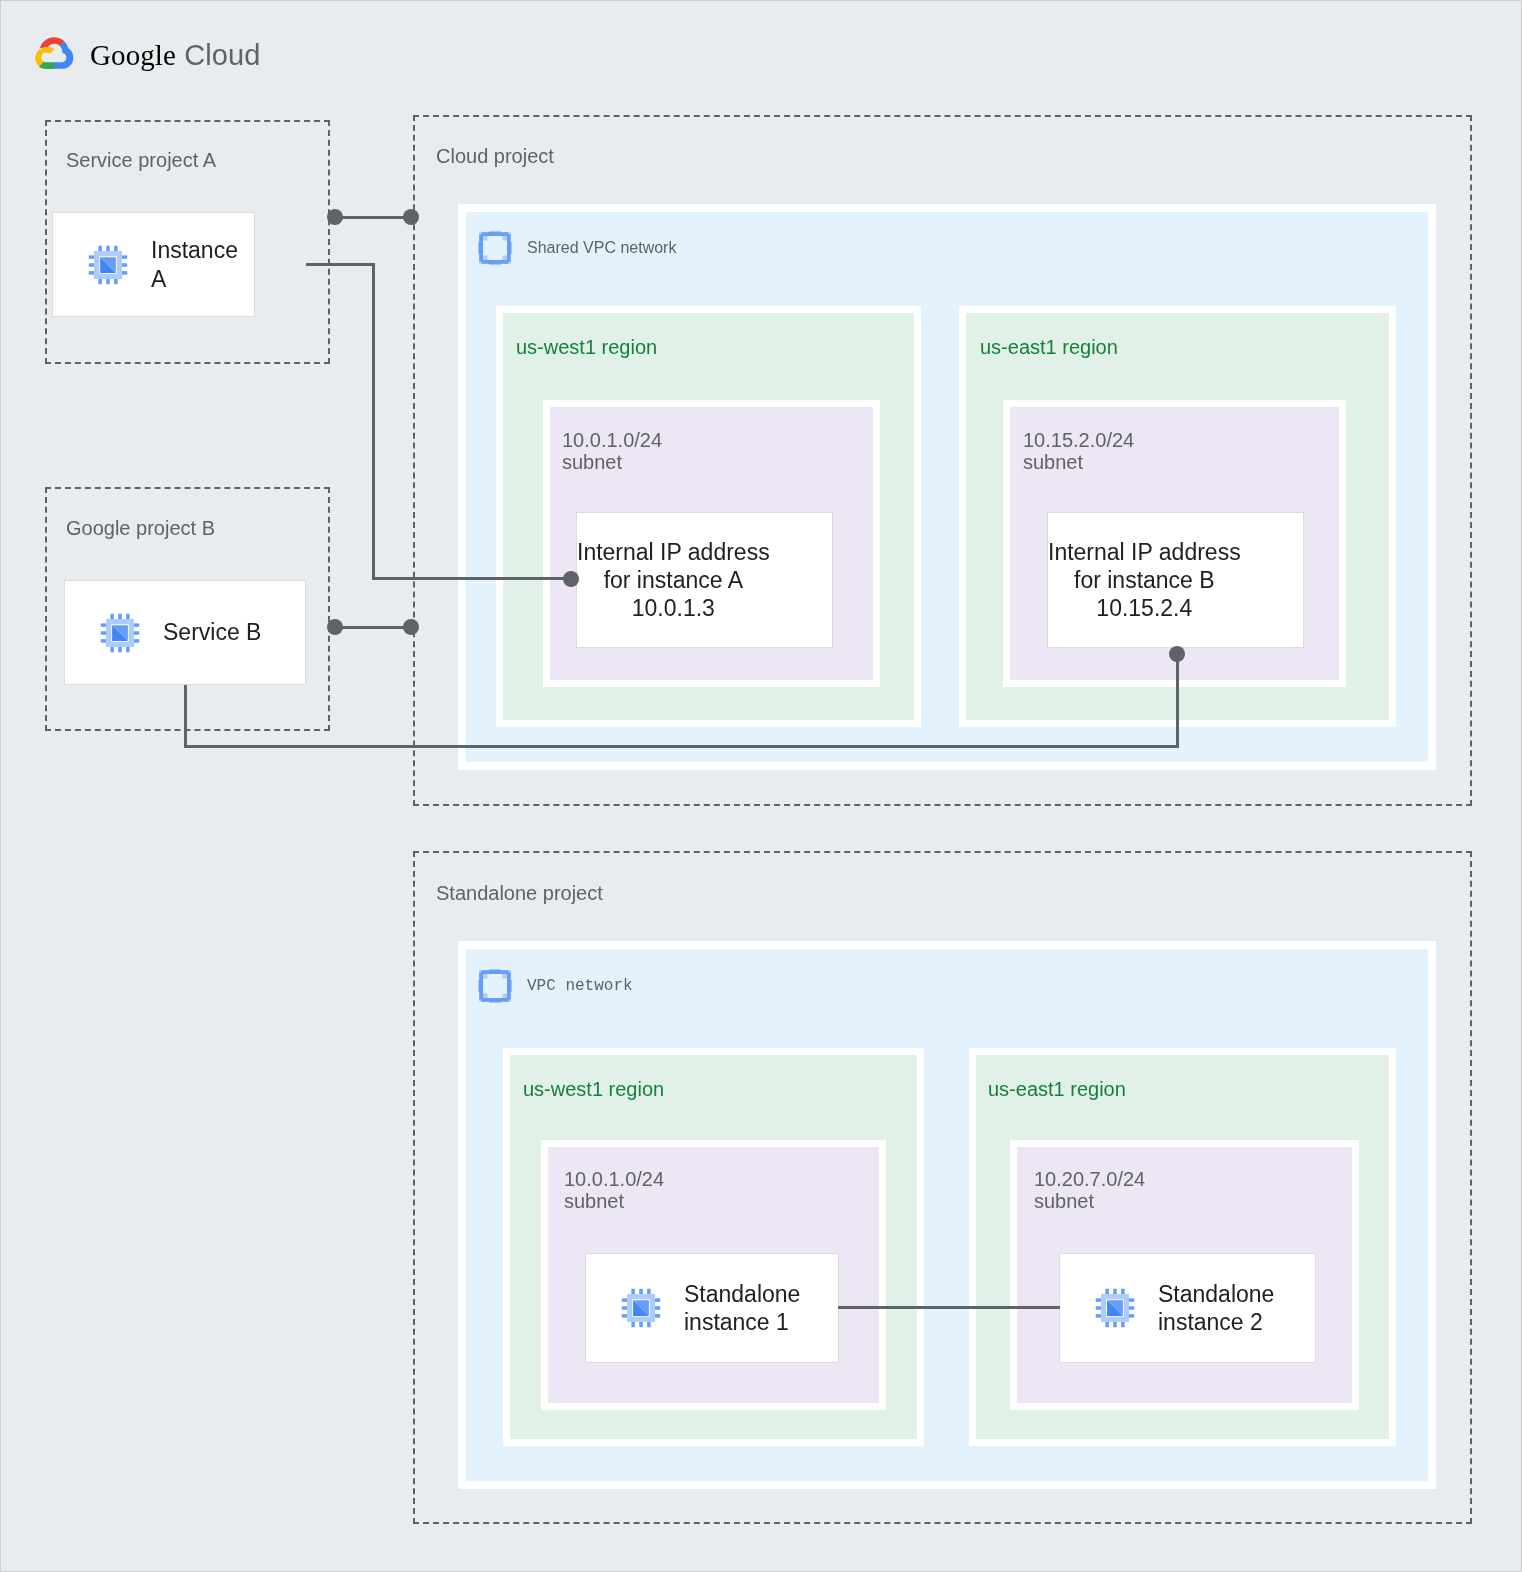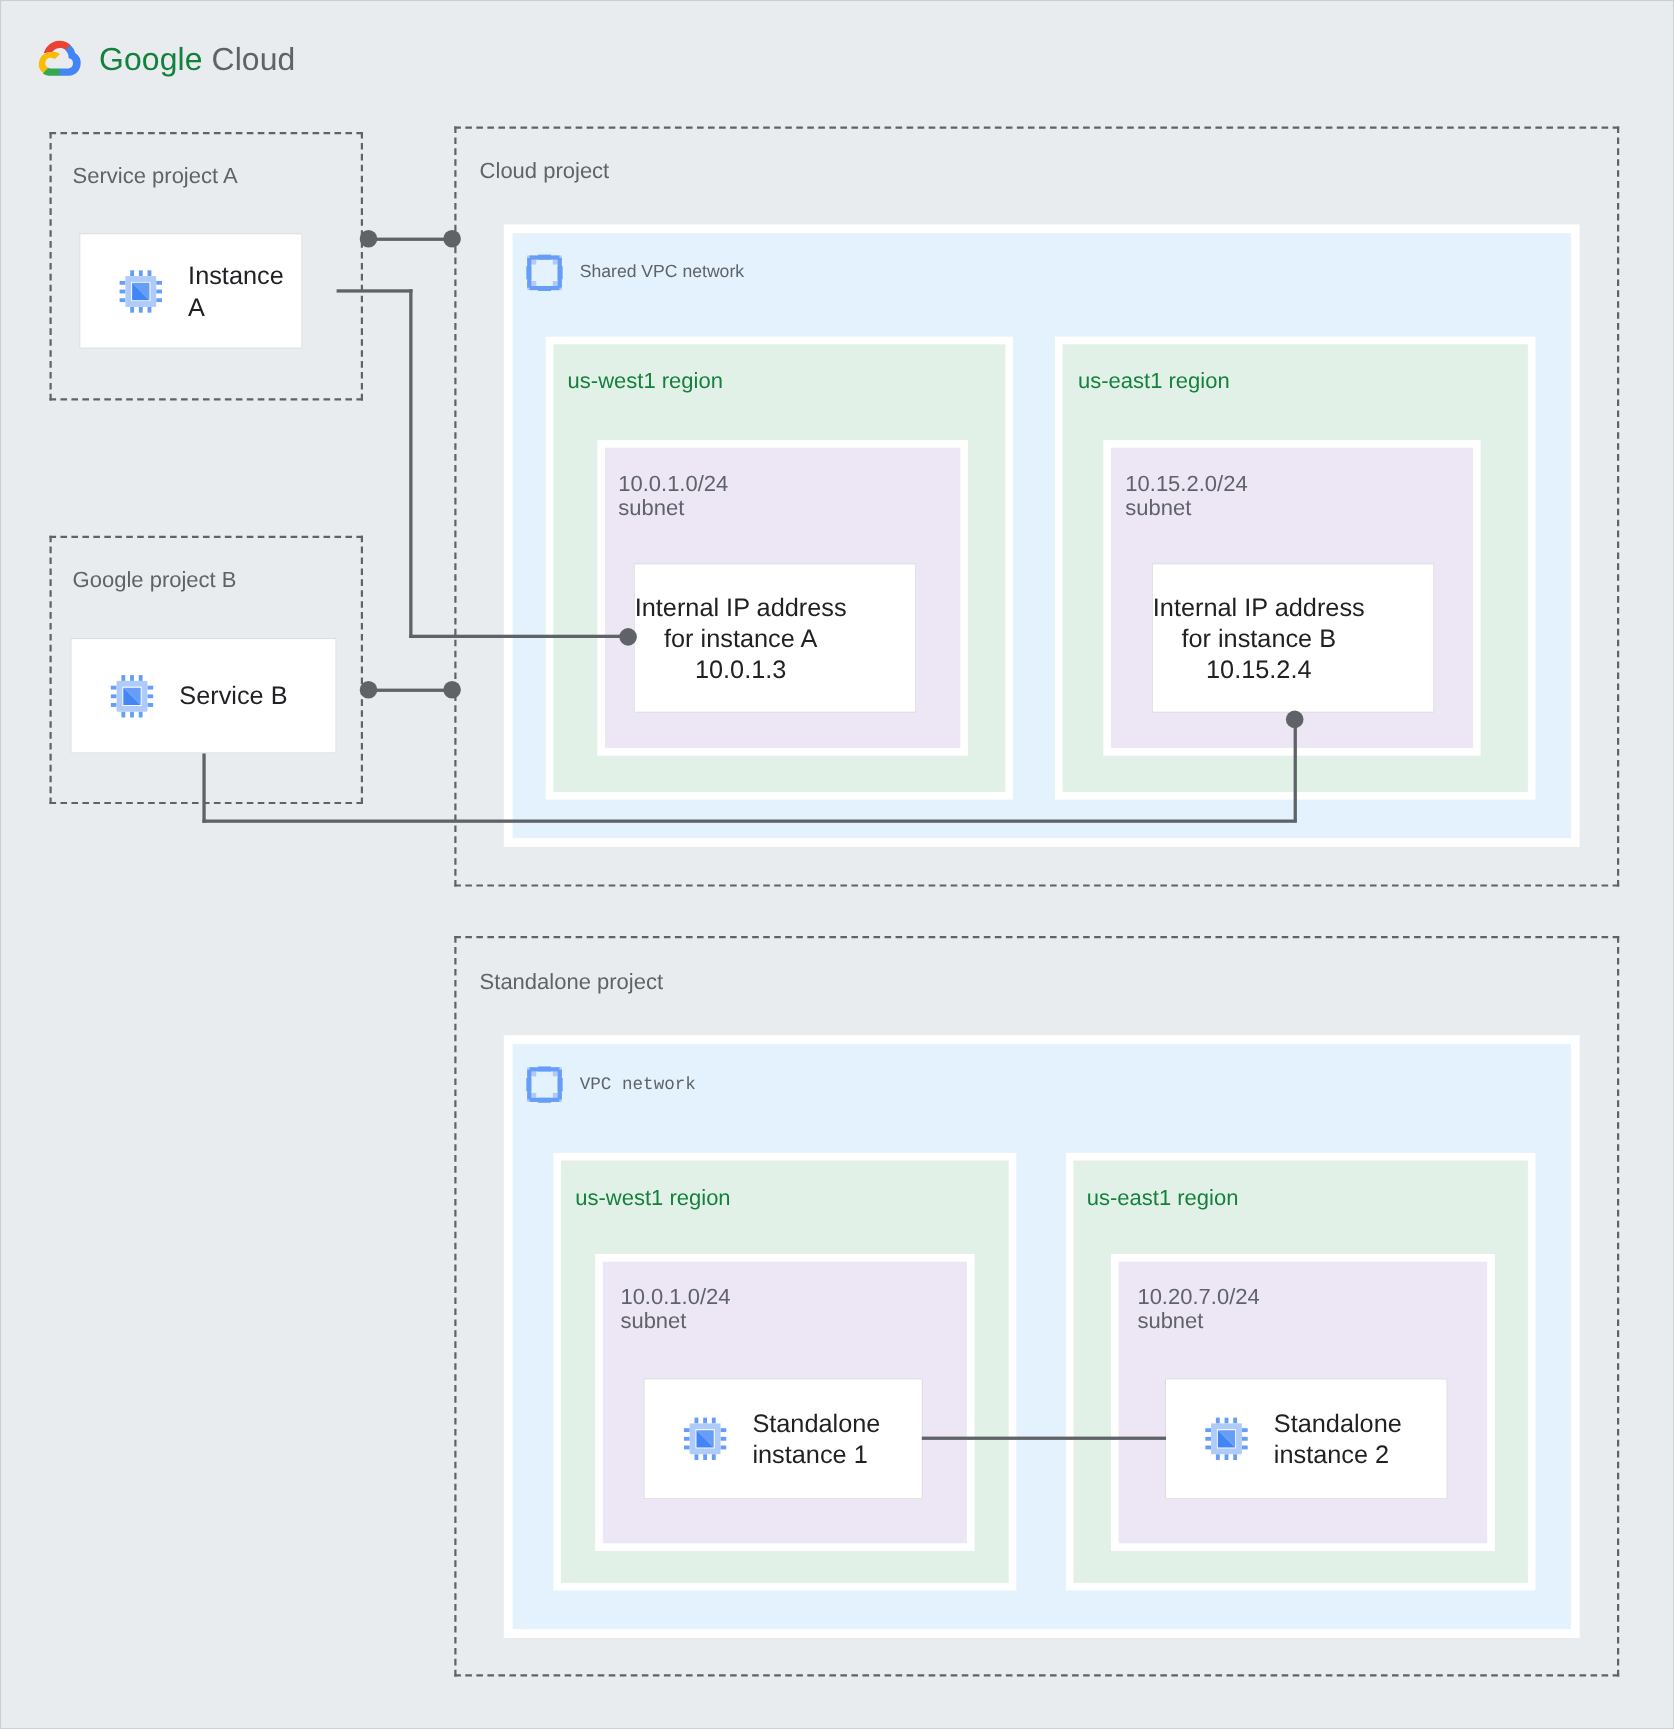--- a/index.html
+++ b/index.html
@@ -33,21 +33,21 @@
     display: flex;
     align-items: center;
     gap: 14px;
   }
   #logo-text {
     font-size: 29px;
     color: #5f6368;
     letter-spacing: .1px;
     white-space: nowrap;
   }
-  #logo-text .b { color: #15803d; }
+  #logo-text .b { color: #000000; font-family: Liberation Serif, serif; }
 
   
   .project-box {
     position: absolute;
     border: 2px dashed #5f6368;
     box-sizing: border-box;
     background: transparent;
   }
   .project-label {
     position: absolute;
@@ -159,21 +159,21 @@
         <path d="M13.4 39.9h9.5V32.3h-9.5a5.2 5.2 0 0 1-2.2-.5l-1.3.5-3.8 3.8-.4 1.3c2.2 1.6 4.9 2.5 7.7 2.5z" fill="#34a853"></path>
         <path d="M13.4 15.3A12.2 12.2 0 0 0 6 36.9l5.5-5.5a5.3 5.3 0 0 1 2.9-10.1 5.3 5.3 0 0 1 3.6 1.4l5.5-5.5a12.2 12.2 0 0 0-10.1-1.9z" fill="#fbbc05"></path>
       </svg>
     </span>
     <span id="logo-text"><span class="b">Google</span> <span>Cloud</span></span>
   </div>
 
   <div class="project-box" style="left:45px; top:120px; width:285px; height:244px;"></div>
   <div class="project-label" style="left:66px; top:149px;">Service project A</div>
 
-  <div class="node-card withicon" style="left:72px; top:212px; width:203px; height:105px;">
+  <div class="node-card withicon" style="left:52px; top:212px; width:203px; height:105px;">
     <span>
       <svg class="icon" width="42" height="42" viewBox="0 0 48 48">
         <g fill="#669df6">
           <rect x="13" y="2" width="4" height="6"></rect>
             <rect x="22" y="2" width="4" height="6"></rect>
             <rect x="31" y="2" width="4" height="6"></rect>
           <rect x="13" y="40" width="4" height="6"></rect>
             <rect x="22" y="40" width="4" height="6"></rect>
             <rect x="31" y="40" width="4" height="6"></rect>
           <rect x="2" y="13" width="6" height="4"></rect>

